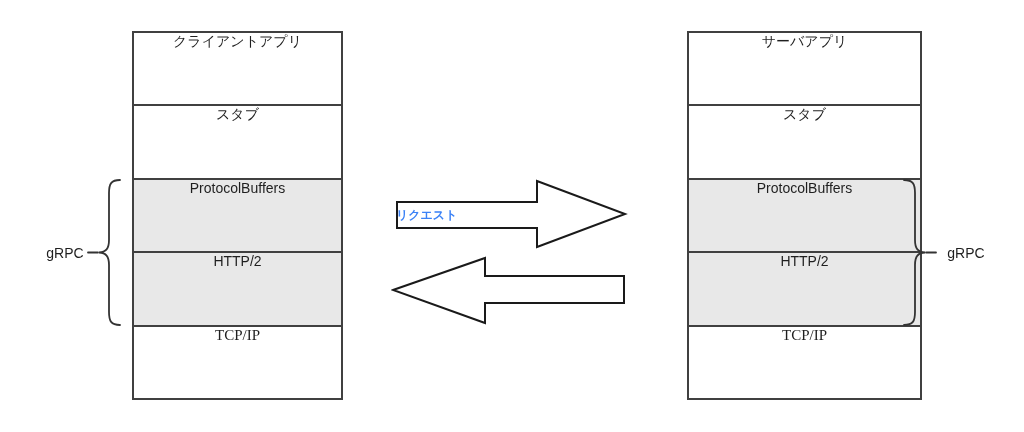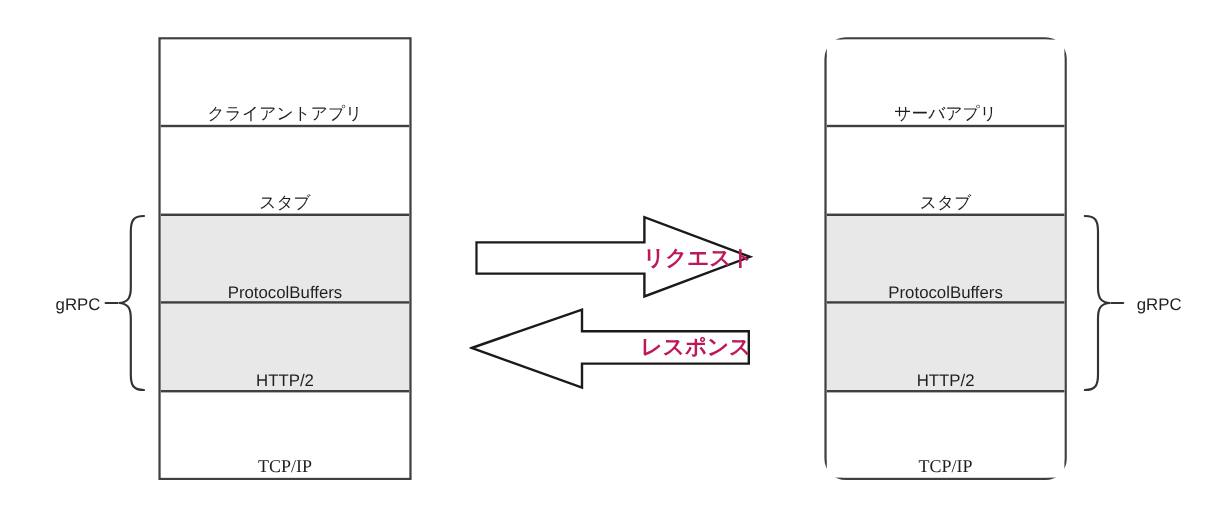--- a/index.html
+++ b/index.html
@@ -10,26 +10,26 @@
   .stack {
     position: absolute;
     top: 31px;
     height: 369px;
     display: flex;
     flex-direction: column;
     border: 2px solid #404040;
     background: #ffffff;
   }
   .stack.client { left: 132px; width: 211px; }
-  .stack.server { left: 687px; width: 202px; border-radius: 18px; }
+  .stack.server { left: 687px; width: 235px; }
 
   .layer {
     flex: 1 1 0;
     display: flex;
-    align-items: flex-end;
+    align-items: flex-start;
     justify-content: center;
     font-size: 14px;
     background: #ffffff;
     border-top: 2px solid #404040;
     text-align: center;
   }
   .layer:first-child { border-top: none; }
   .layer.shaded { background: #e8e8e8; font-weight: normal; }
   .layer:last-child { font-size: 15px; font-family: Liberation Serif, serif; }
 
@@ -52,24 +52,24 @@
 
   .arrow-svg { position: absolute; }
   .arrow-svg.request { left: 396px; top: 179px; width: 232px; height: 71px; }
   .arrow-svg.response { left: 391px; top: 256px; width: 235px; height: 69px; }
   .arrow-shape { fill: #ffffff; stroke: #1a1a1a; stroke-width: 2; stroke-linejoin: miter; }
 
   .arrow-label {
     position: absolute;
     height: 22px;
     line-height: 22px;
-    font-size: 18px;
+    font-size: 12px;
     font-weight: bold;
-    text-align: right;
-    color: #be185d;
+    text-align: left;
+    color: #3b82f6;
   }
   .arrow-label.request { left: 396px; top: 204px; width: 232px; }
   .arrow-label.response { left: 391px; top: 278px; width: 235px; }
 </style>
 </head>
 <body>
 
 <div class="canvas">
 
   <div class="stack client">
@@ -121,15 +121,14 @@
   <div class="grpc-label right">gRPC</div>
 
   <svg class="arrow-svg request" viewBox="0 0 232 71">
     <polygon class="arrow-shape" points="1,23 141,23 141,2 229,35 141,68 141,49 1,49"></polygon>
   </svg>
   <div class="arrow-label request">リクエスト</div>
 
   <svg class="arrow-svg response" viewBox="0 0 235 69">
     <polygon class="arrow-shape" points="2,34 94,2 94,20 233,20 233,47 94,47 94,67"></polygon>
   </svg>
-  <div class="arrow-label response">レスポンス</div>
 
 </div>
 
 </body></html>

